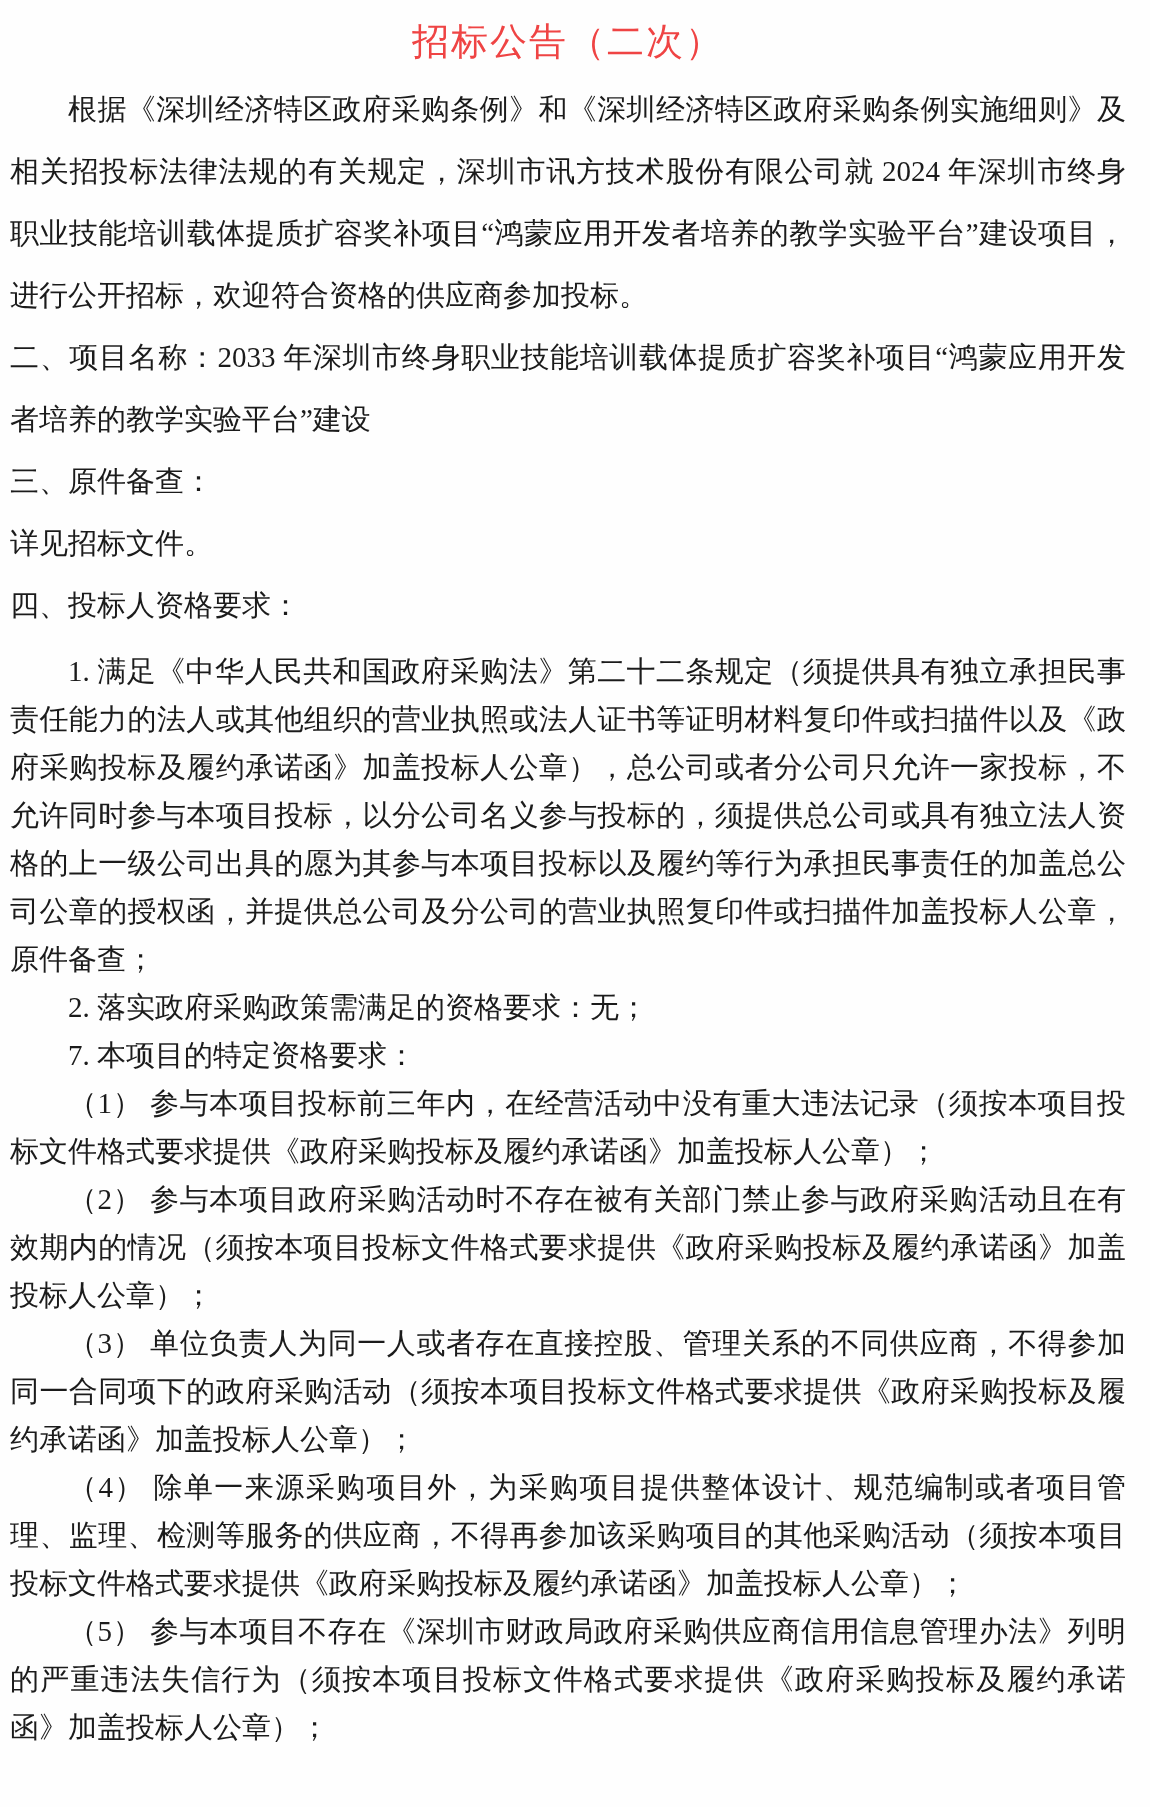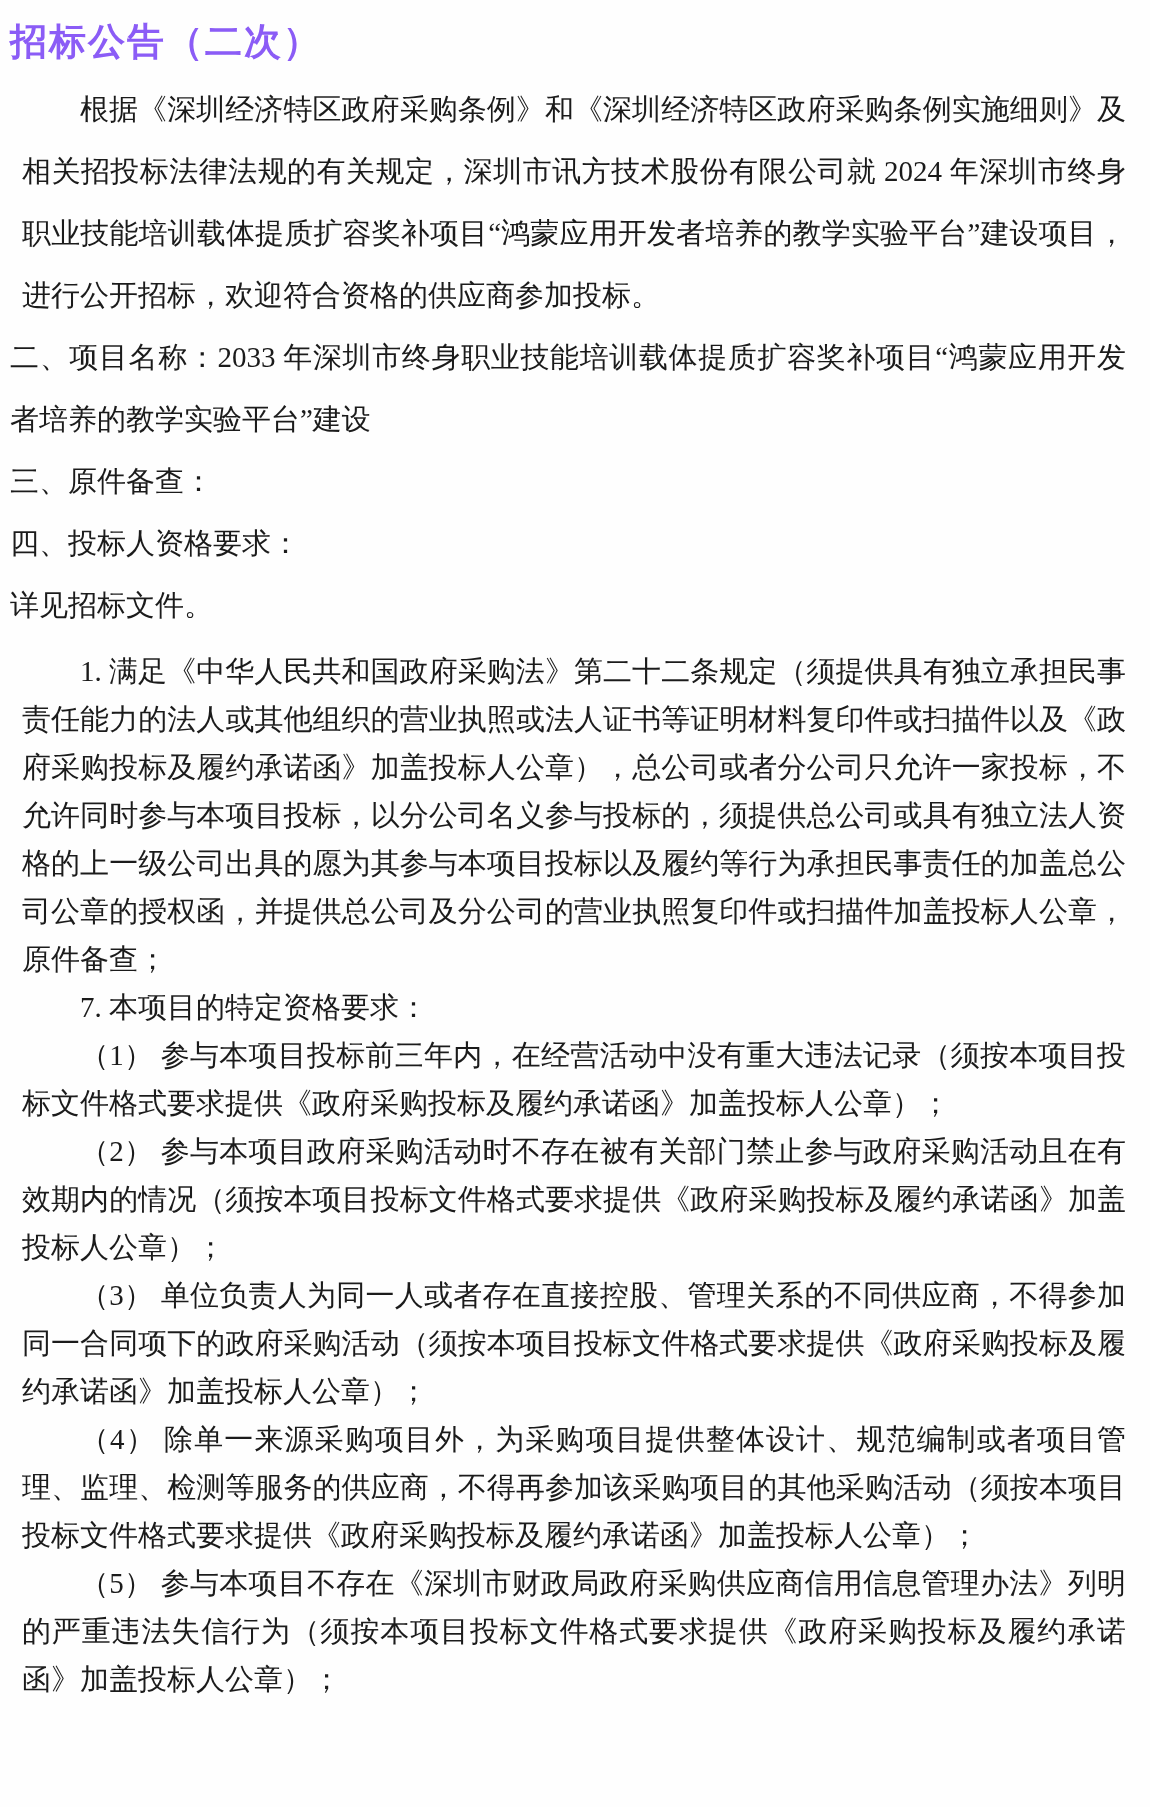--- a/index.html
+++ b/index.html
@@ -17,59 +17,61 @@
     box-sizing: border-box;
     width: 1150px;
     min-height: 1807px;
     padding: 6px 24px 10px 10px;
     background: #fefefe;
   }
   h1.doc-title {
     margin: 0;
     font-size: 37px;
     line-height: 72px;
-    font-weight: 700;
-    color: #8b5cf6;
+    font-weight: 400;
+    text-align: center;
+    color: #ef4444;
     letter-spacing: 2px;
   }
   p {
     margin: 0;
     font-size: 29px;
     text-align: justify;
     text-justify: inter-ideograph;
     word-break: break-all;
     color: #1b1b1b;
   }
   
   p.lh-a { line-height: 62px; }
   
   p.lh-b { line-height: 48px; }
-  .indent { text-indent: 2em; margin-left: 12px; }
+  .indent { text-indent: 2em; }
   .gap-top { margin-top: 11px; }
 </style>
 </head>
 <body>
 
 <div class="page">
 
   <h1 class="doc-title">招标公告（二次）</h1>
 
   <p class="lh-a indent">根据《深圳经济特区政府采购条例》和《深圳经济特区政府采购条例实施细则》及相关招投标法律法规的有关规定，深圳市讯方技术股份有限公司就 2024 年深圳市终身职业技能培训载体提质扩容奖补项目“鸿蒙应用开发者培养的教学实验平台”建设项目，进行公开招标，欢迎符合资格的供应商参加投标。</p>
 
 
   <p class="lh-a">二、项目名称：2033 年深圳市终身职业技能培训载体提质扩容奖补项目“鸿蒙应用开发者培养的教学实验平台”建设</p>
 
   <p class="lh-a">三、原件备查：</p>
 
+  <p class="lh-a">详见招标文件。</p>
+
   <p class="lh-a">四、投标人资格要求：</p>
-
-  <p class="lh-a">详见招标文件。</p>
 
   <p class="lh-b indent gap-top">1. 满足《中华人民共和国政府采购法》第二十二条规定（须提供具有独立承担民事责任能力的法人或其他组织的营业执照或法人证书等证明材料复印件或扫描件以及《政府采购投标及履约承诺函》加盖投标人公章），总公司或者分公司只允许一家投标，不允许同时参与本项目投标，以分公司名义参与投标的，须提供总公司或具有独立法人资格的上一级公司出具的愿为其参与本项目投标以及履约等行为承担民事责任的加盖总公司公章的授权函，并提供总公司及分公司的营业执照复印件或扫描件加盖投标人公章，原件备查；</p>
 
+  <p class="lh-b indent">2. 落实政府采购政策需满足的资格要求：无；</p>
 
   <p class="lh-b indent">7. 本项目的特定资格要求：</p>
 
   <p class="lh-b indent">（1） 参与本项目投标前三年内，在经营活动中没有重大违法记录（须按本项目投标文件格式要求提供《政府采购投标及履约承诺函》加盖投标人公章）；</p>
 
   <p class="lh-b indent">（2） 参与本项目政府采购活动时不存在被有关部门禁止参与政府采购活动且在有效期内的情况（须按本项目投标文件格式要求提供《政府采购投标及履约承诺函》加盖投标人公章）；</p>
 
   <p class="lh-b indent">（3） 单位负责人为同一人或者存在直接控股、管理关系的不同供应商，不得参加同一合同项下的政府采购活动（须按本项目投标文件格式要求提供《政府采购投标及履约承诺函》加盖投标人公章）；</p>
 
   <p class="lh-b indent">（4） 除单一来源采购项目外，为采购项目提供整体设计、规范编制或者项目管理、监理、检测等服务的供应商，不得再参加该采购项目的其他采购活动（须按本项目投标文件格式要求提供《政府采购投标及履约承诺函》加盖投标人公章）；</p>

